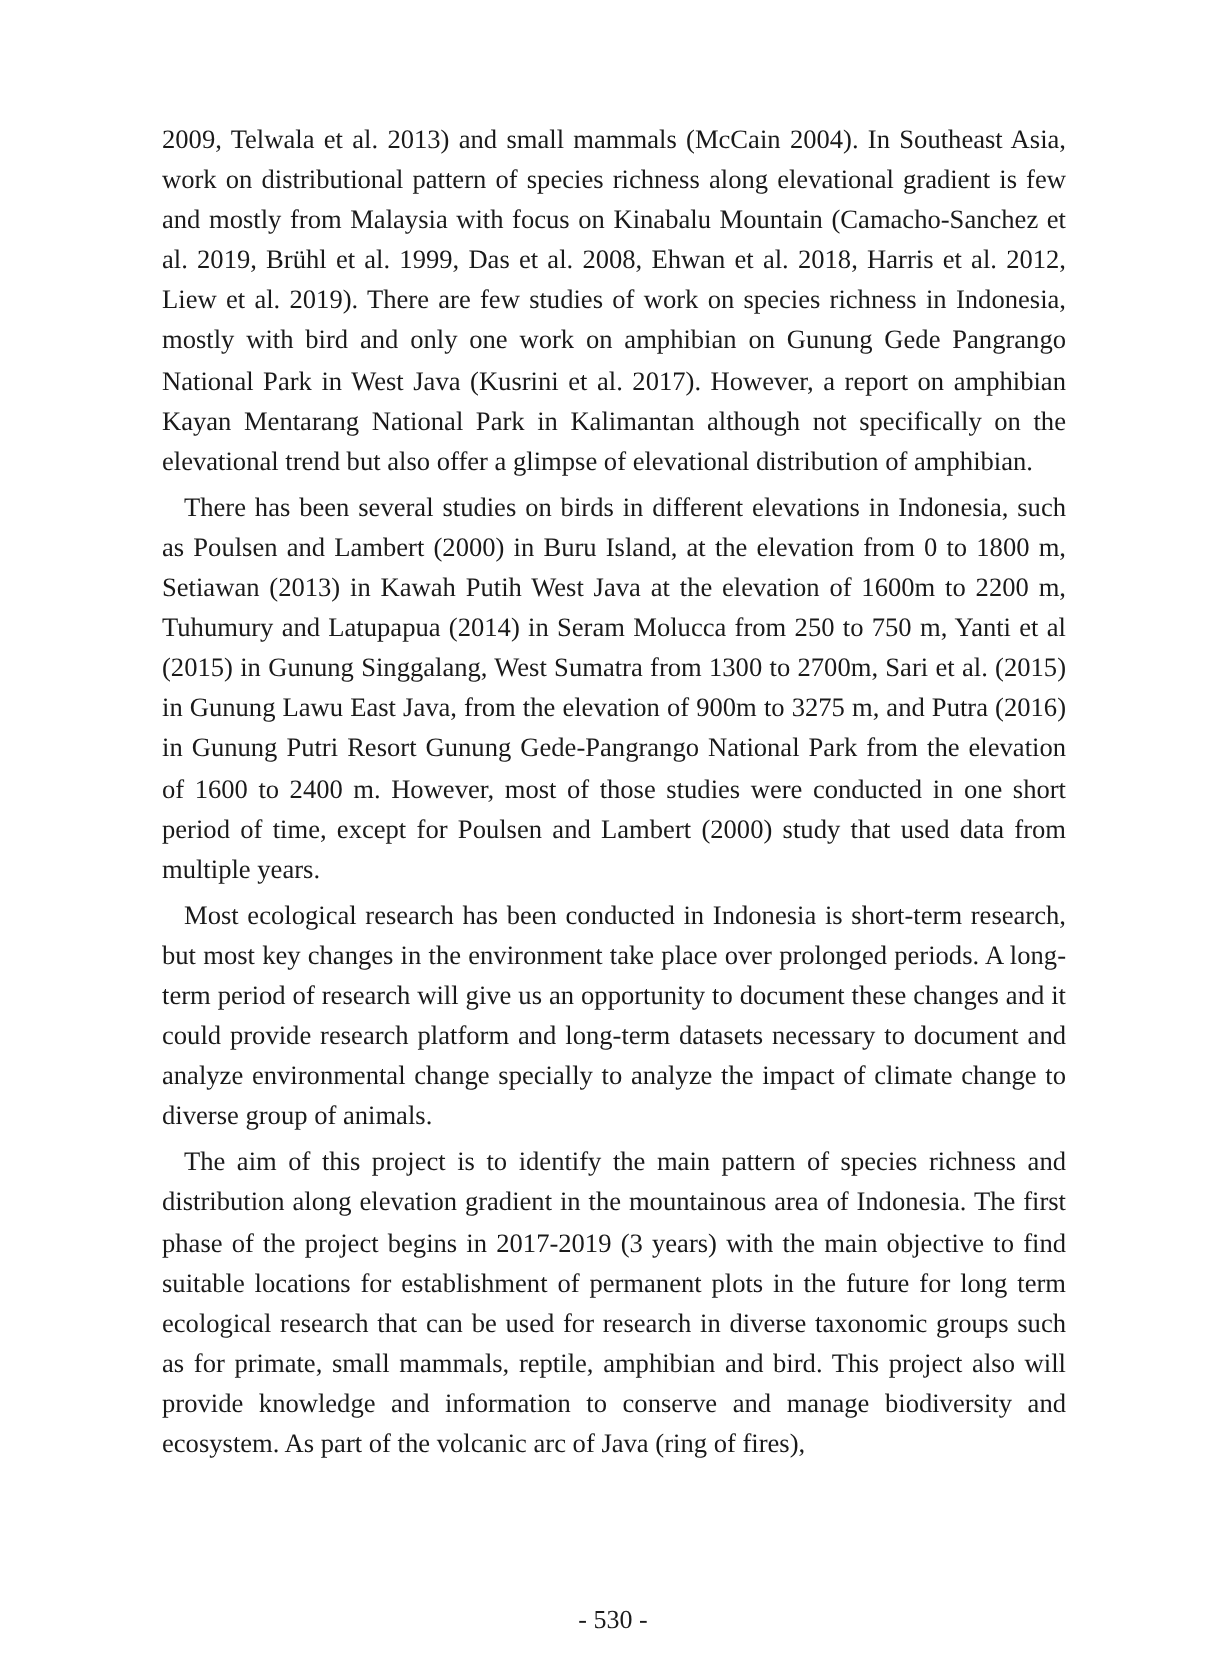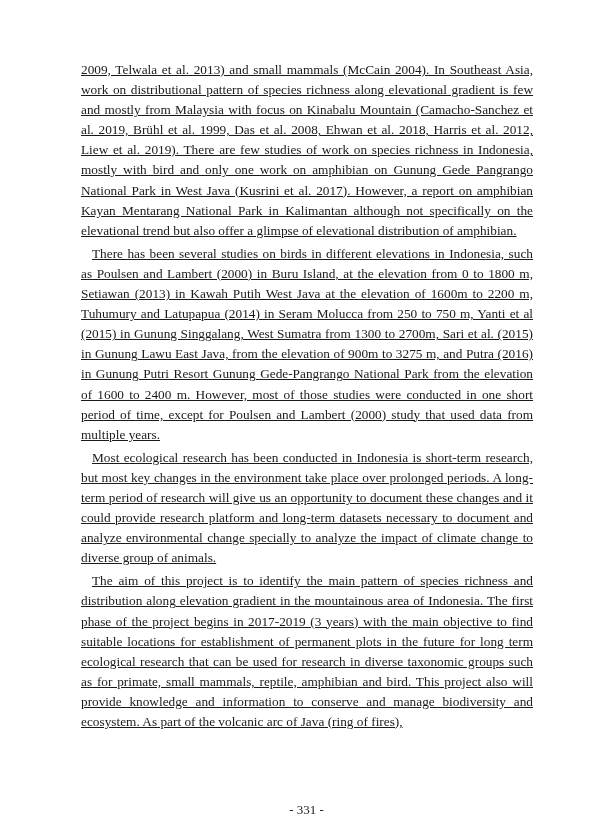--- a/index.html
+++ b/index.html
@@ -2,30 +2,30 @@
 <html><head>
 <meta charset="utf-8">
 <style>
   html, body { margin: 0; padding: 0; background: #ffffff; }
   body { width: 613px; height: 840px; position: relative; overflow: hidden; }
   .page {
     position: absolute; left: 81px; top: 60px; width: 452px;
     font-family: "Liberation Serif", serif; font-size: 13.3px; color: #1a1a1a;
     line-height: 20.1px;
   }
-  .para { margin: 0 0 3px 0; text-align: justify; text-decoration: underline; }
+  .para { margin: 0 0 3px 0; text-align: justify; }
   .para.indent { text-indent: 11px; }
   .folio {
     position: absolute; left: 0; width: 613px; top: 802px; text-align: center;
     font-family: "Liberation Serif", serif; font-size: 13px; color: #1a1a1a;
   }
 </style>
 </head>
 <body>
 
 <div class="page">
   <p class="para">2009, Telwala et al. 2013) and small mammals (McCain 2004). In Southeast Asia, work on distributional pattern of species richness along elevational gradient is few and mostly from Malaysia with focus on Kinabalu Mountain (Camacho-Sanchez et al. 2019, Brühl et al. 1999, Das et al. 2008, Ehwan et al. 2018, Harris et al. 2012, Liew et al. 2019).  There are few studies of work on species richness in Indonesia, mostly with bird and only one work on amphibian on Gunung Gede Pangrango National Park in West Java (Kusrini et al. 2017). However, a report on amphibian Kayan Mentarang National Park in Kalimantan although not specifically on the elevational trend but also offer a glimpse of elevational distribution of amphibian.</p>
   <p class="para indent">There has been several studies on birds in different elevations in Indonesia, such as Poulsen and Lambert (2000) in Buru Island, at the elevation from 0 to 1800 m, Setiawan (2013) in Kawah Putih West Java at the elevation  of 1600m to 2200 m,  Tuhumury and Latupapua (2014) in Seram Molucca from 250 to 750 m, Yanti et al (2015) in Gunung Singgalang, West Sumatra from 1300 to 2700m, Sari et al. (2015) in Gunung Lawu East Java, from the elevation of 900m to 3275 m, and Putra (2016) in Gunung Putri Resort Gunung Gede-Pangrango National Park from the elevation of 1600 to 2400 m. However, most of those studies were conducted in one short period of time, except for Poulsen and Lambert (2000) study that used data from multiple years.</p>
   <p class="para indent">Most ecological research has been conducted in Indonesia is short-term research, but most key changes in the environment take place over prolonged periods. A long-term period of research will give us an opportunity to document these changes and it could provide research platform and long-term datasets necessary to document and analyze environmental change specially to analyze the impact of climate change to diverse group of animals.</p>
   <p class="para indent">The aim of this project is to identify the main pattern of species richness and distribution along elevation gradient in the mountainous area of Indonesia. The first phase of the project begins in 2017-2019 (3 years) with the main objective to find suitable locations for establishment of permanent plots in the future for long term ecological research that can be used for research in diverse taxonomic groups such as for primate, small mammals, reptile, amphibian and bird. This project also will provide knowledge and information to conserve and manage biodiversity and ecosystem. As part of the volcanic arc of Java (ring of fires),</p>
 </div>
 
-<div class="folio">- 331 -</div>
+<div class="folio">- 530 -</div>
 
 </body></html>

